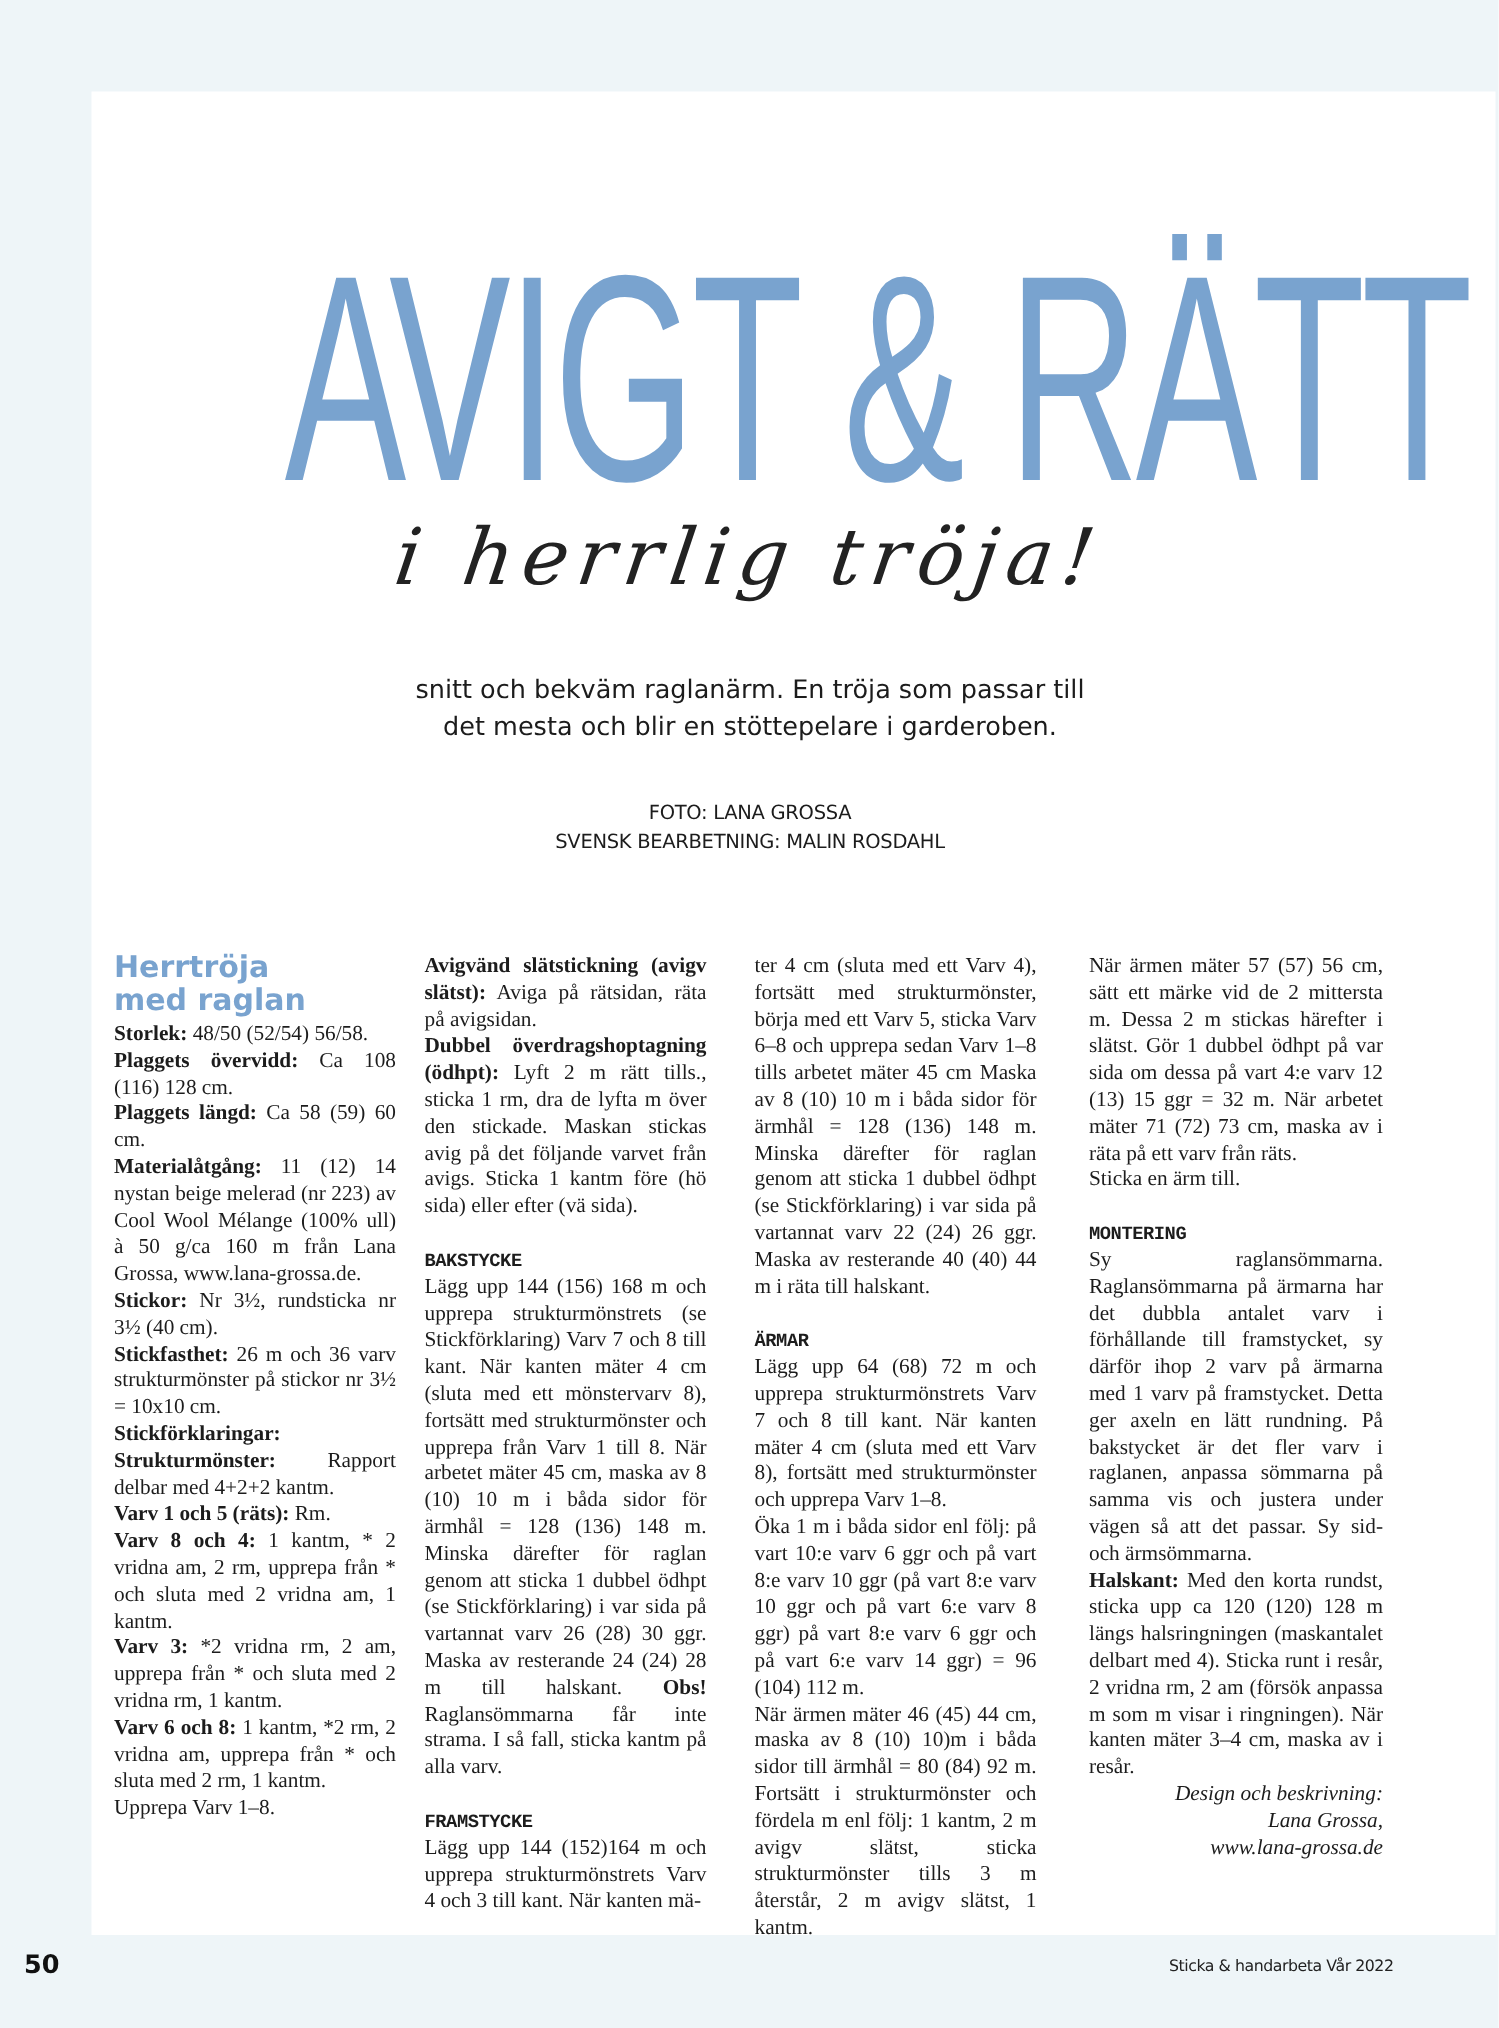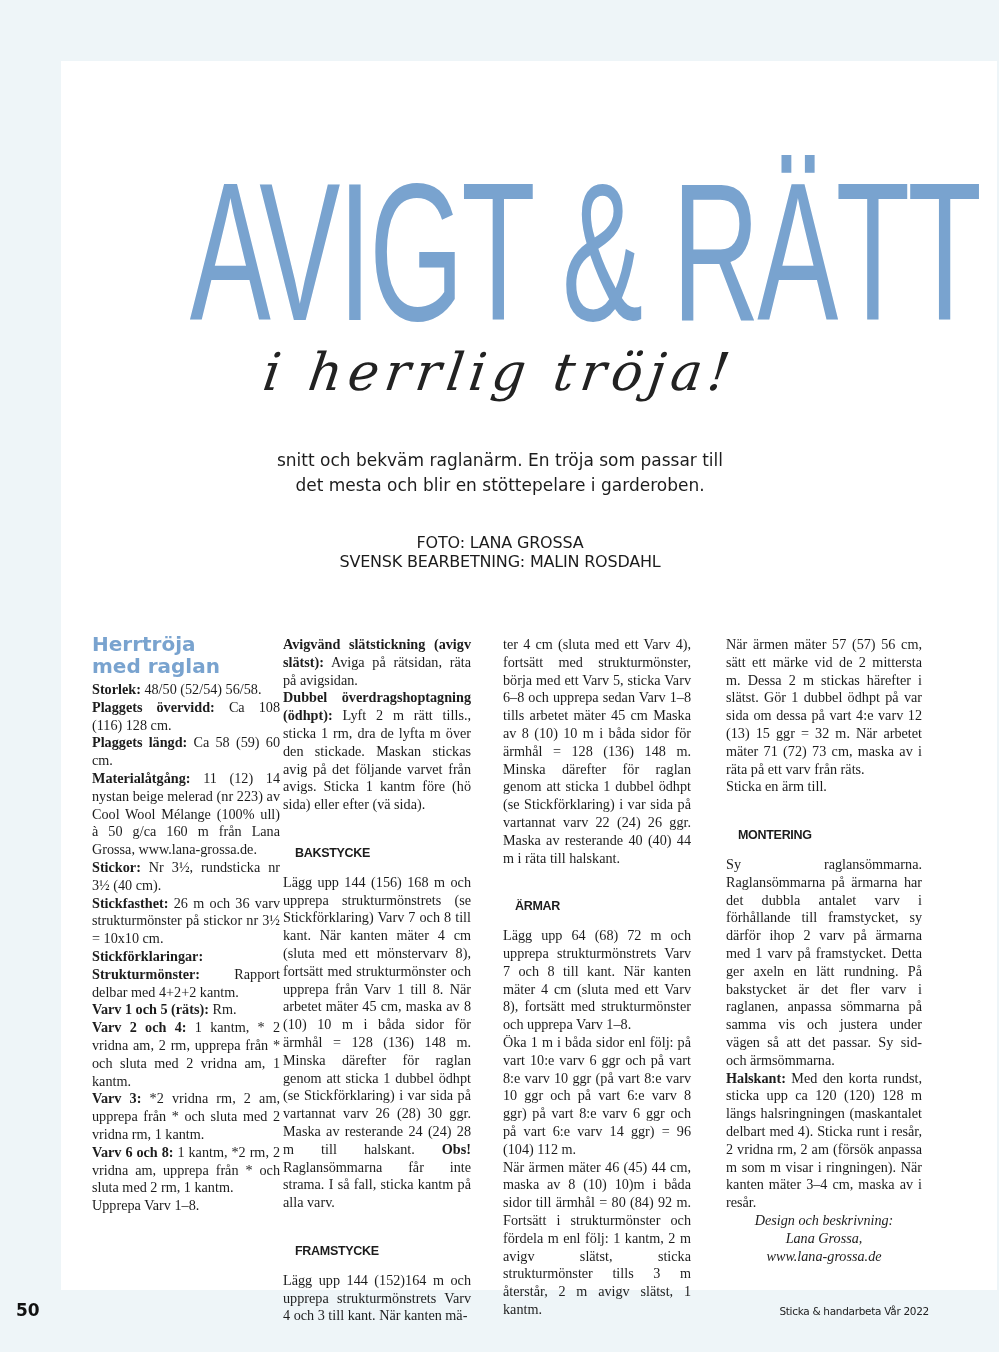--- a/index.html
+++ b/index.html
@@ -51,56 +51,56 @@
     font-size: 17px;
     line-height: 25px;
     color: #1c1c1c;
   }
   .lead p { margin: 0; }
   .credits {
     position: absolute;
     left: 240px; top: 533px; width: 520px;
     text-align: center;
     font-family: "DejaVu Sans", sans-serif;
-    font-size: 16px;
+    font-size: 13px;
     line-height: 19px;
     color: #1c1c1c;
     letter-spacing: -0.2px;
   }
   .credits div { margin: 0; }
   .col {
     position: absolute;
     top: 636px;
     width: 188px;
     font-size: 14.2px;
     line-height: 17.8px;
     text-align: justify;
     hyphens: manual;
   }
   .col p { margin: 0; }
   .col b { font-weight: 700; }
   .col .gap { height: 17.8px; }
   .col h3 {
-    margin: 12px;
-    font-family: Liberation Sans, sans-serif;
+    margin: 0;
+    font-family: Liberation Mono, monospace;
     font-weight: 700;
     font-size: 12.5px;
     line-height: 18px;
     letter-spacing: -0.3px;
   }
   .col h2 {
     margin: 0 0 4px 0;
     font-family: "DejaVu Sans", sans-serif;
     font-weight: 700;
     font-size: 20px;
     line-height: 22px;
     color: #79a3cf;
   }
-  .col .sig { text-align: center; font-style: italic; }
-  .c1 { left: 92px; top: 633px; }
+  .col .sig { text-align: right; font-style: italic; }
+  .c1 { left: 76px; top: 633px; }
   .c2 { left: 283px; }
   .c3 { left: 503px; }
   .c4 { left: 726px; width: 196px; }
   .footer-page {
     position: absolute; left: 16px; top: 1300px;
     font-family: "DejaVu Sans", sans-serif;
     font-weight: 700; font-size: 17px; color: #111;
   }
   .footer-mag {
     position: absolute; right: 70px; top: 1305px;
@@ -135,21 +135,21 @@
   </h2>
   <p><b>Storlek:</b><span> 48/50 (52/54) 56/58.</span></p>
   <p><b>Plaggets övervidd:</b><span> Ca 108 (116) 128 cm.</span></p>
   <p><b>Plaggets längd:</b><span> Ca 58 (59) 60 cm.</span></p>
   <p><b>Materialåtgång:</b><span> 11 (12) 14 nystan beige melerad (nr 223) av Cool Wool Mélange (100% ull) à 50 g/ca 160 m från Lana Grossa, www.lana-grossa.de.</span></p>
   <p><b>Stickor:</b><span> Nr 3½, rundsticka nr 3½ (40 cm).</span></p>
   <p><b>Stickfasthet:</b><span> 26 m och 36 varv strukturmönster på stickor nr 3½ = 10x10 cm.</span></p>
   <p><b>Stickförklaringar:</b><span></span></p>
   <p><b>Strukturmönster:</b><span> Rapport delbar med 4+2+2 kantm.</span></p>
   <p><b>Varv 1 och 5 (räts):</b><span> Rm.</span></p>
-  <p><b>Varv 2 och 4:</b><span> 1 kantm, * 2 vridna am, 2 rm, upprepa från * och sluta med 2 vridna am, 1 kantm.</span></p>
+  <p><b>Varv 8 och 4:</b><span> 1 kantm, * 2 vridna am, 2 rm, upprepa från * och sluta med 2 vridna am, 1 kantm.</span></p>
   <p><b>Varv 3:</b><span> *2 vridna rm, 2 am, upprepa från * och sluta med 2 vridna rm, 1 kantm.</span></p>
   <p><b>Varv 6 och 8:</b><span> 1 kantm, *2 rm, 2 vridna am, upprepa från * och sluta med 2 rm, 1 kantm.</span></p>
   <p><span>Upprepa Varv 1–8.</span></p>
 </div>
 
 <div class="col c2">
   <p><b>Avigvänd slätstickning (avigv slätst):</b><span> Aviga på rätsidan, räta på avigsidan.</span></p>
   <p><b>Dubbel överdragshoptagning (ödhpt):</b><span> Lyft 2 m rätt tills., sticka 1 rm, dra de lyfta m över den stickade. Maskan stickas avig på det följande varvet från avigs. Sticka 1 kantm före (hö sida) eller efter (vä sida).</span></p>
   <div class="gap"></div>
   <h3>BAKSTYCKE</h3>

